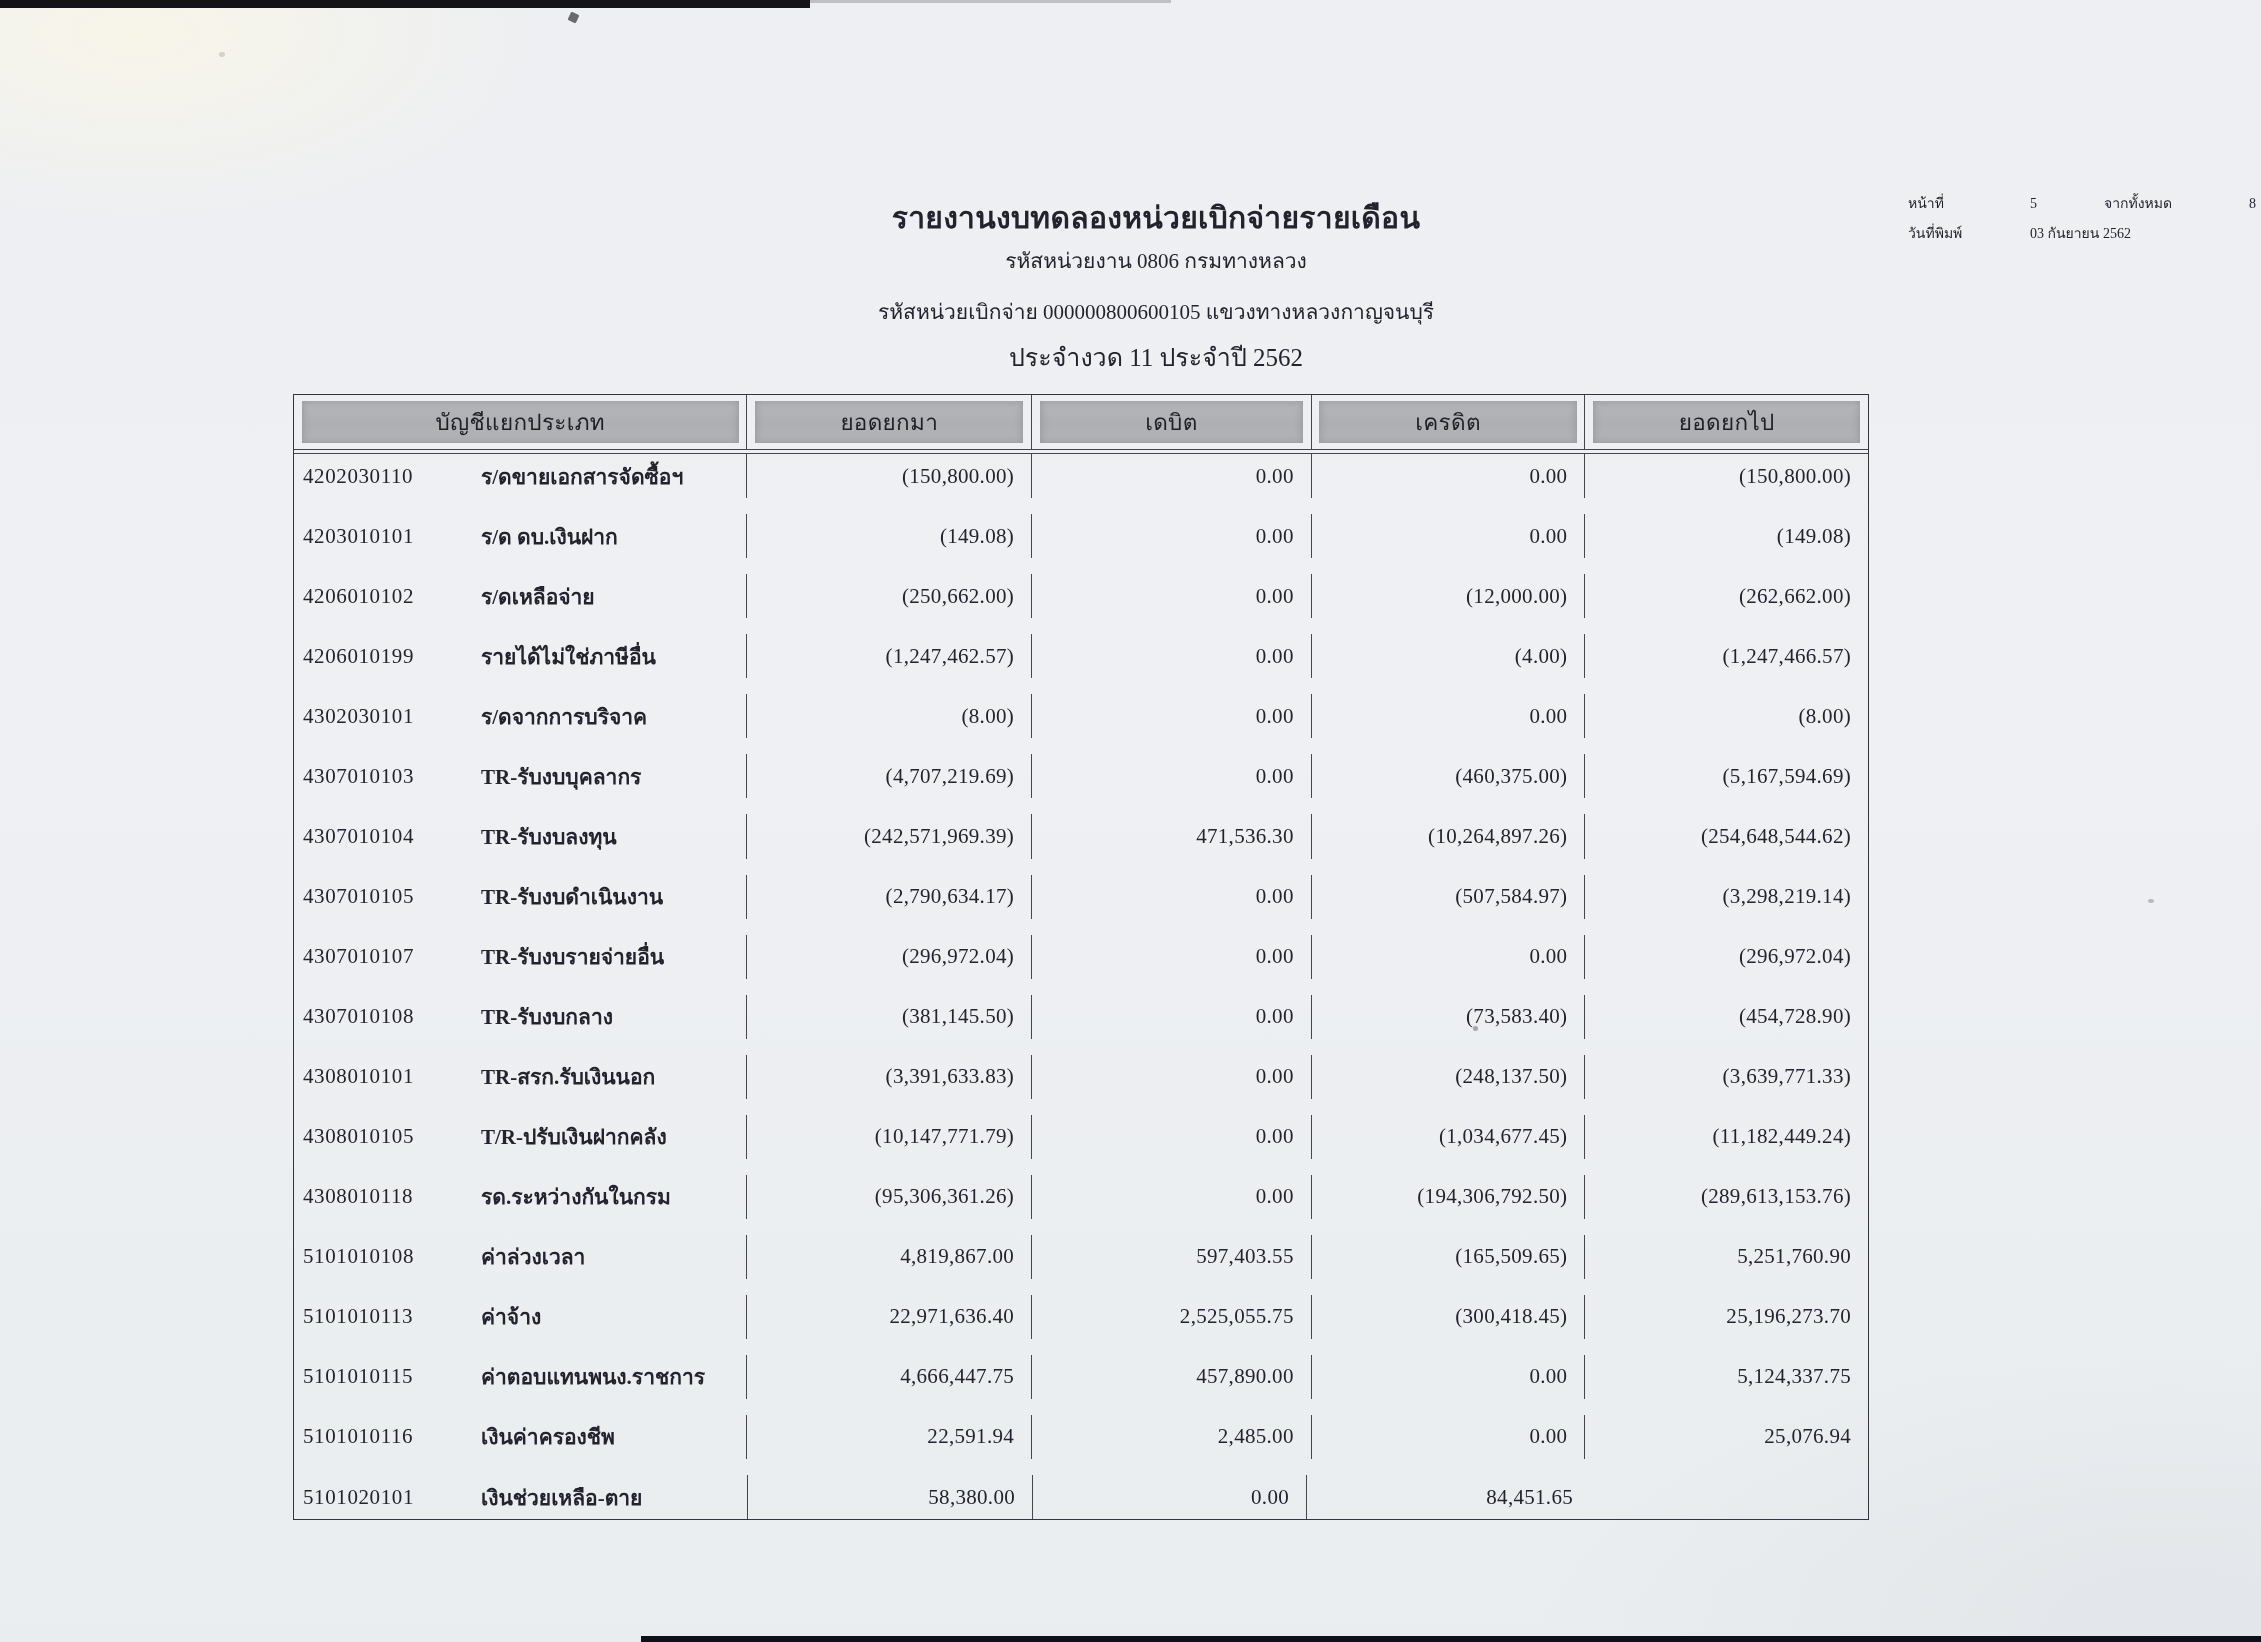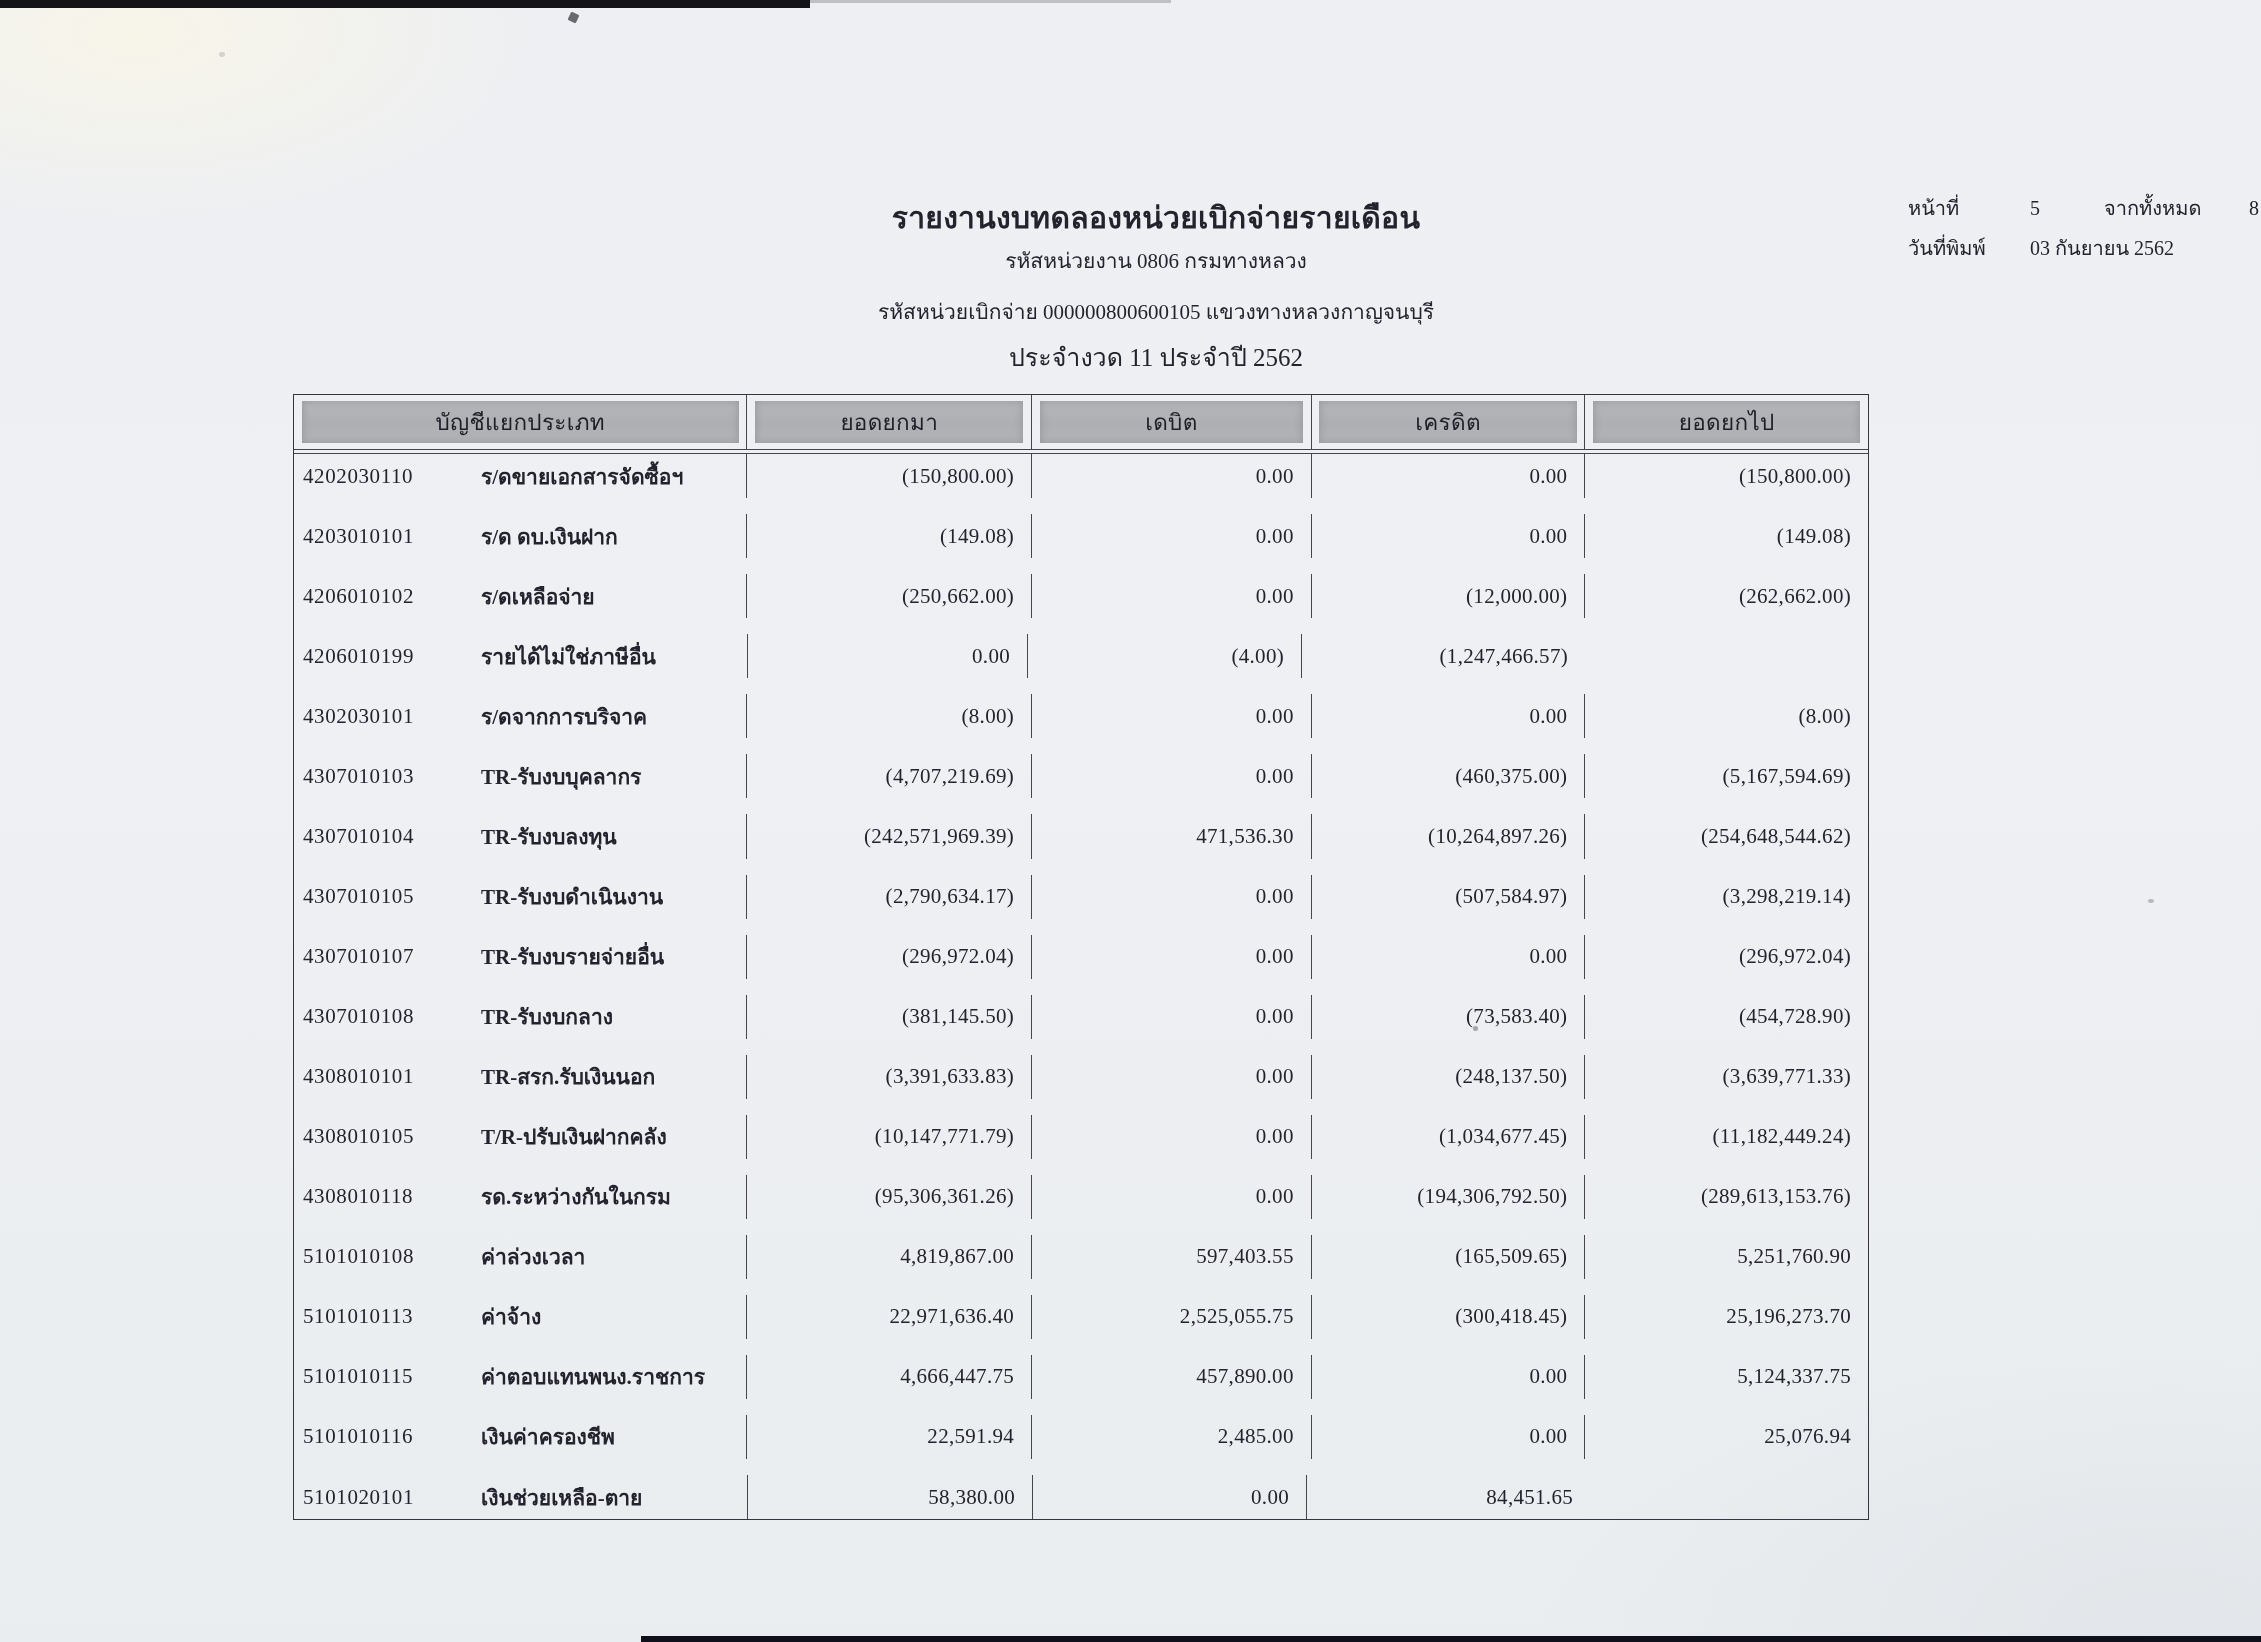--- a/index.html
+++ b/index.html
@@ -25,21 +25,21 @@
   .speck.s4{left:219px;top:52px;width:6.4px;height:5.2px;border-radius:50%;opacity:.18;}
 
   
   .doc-header{position:absolute;left:615px;width:1082px;text-align:center;}
   .doc-title{position:absolute;top:4px;left:0;right:0;font-size:30px;font-weight:bold;letter-spacing:0.3px;}
   .doc-line2{position:absolute;top:54px;left:0;right:0;font-size:21px;}
   .doc-line3{position:absolute;top:105px;left:0;right:0;font-size:21px;}
   .doc-line4{position:absolute;top:147px;left:0;right:0;font-size:25px;}
   .doc-header-wrap{position:absolute;top:190px;left:0;width:2261px;height:180px;}
 
-  .page-info{position:absolute;left:1908px;top:192px;font-size:20px;}
+  .page-info{position:absolute;left:1908px;top:192px;font-size:14px;}
   .page-info .row{display:flex;align-items:baseline;margin-bottom:7.7px;}
   .page-info .lbl1{width:122px;}
   .page-info .val1{width:74px;}
   .page-info .lbl2{width:145px;}
 
   
   .tbl{
     position:absolute;left:293px;top:394px;width:1576px;height:1126px;
     border:1.9px solid #35353f;
     box-sizing:border-box;
@@ -158,20 +158,21 @@
     <div class="cell num c2">0.00</div>
     <div class="cell num c3">(12,000.00)</div>
     <div class="cell num c4">(262,662.00)</div>
   </div>
 
   <div class="trow">
     <div class="cell acct c0">
       <span class="code">4206010199</span>
       <span class="nm">รายได้ไม่ใช่ภาษีอื่น</span>
     </div>
+    <div class="cell num c1">(1,247,462.57)</div>
     <div class="cell num c2">0.00</div>
     <div class="cell num c3">(4.00)</div>
     <div class="cell num c4">(1,247,466.57)</div>
   </div>
 
   <div class="trow">
     <div class="cell acct c0">
       <span class="code">4302030101</span>
       <span class="nm">ร/ดจากการบริจาค</span>
     </div>

